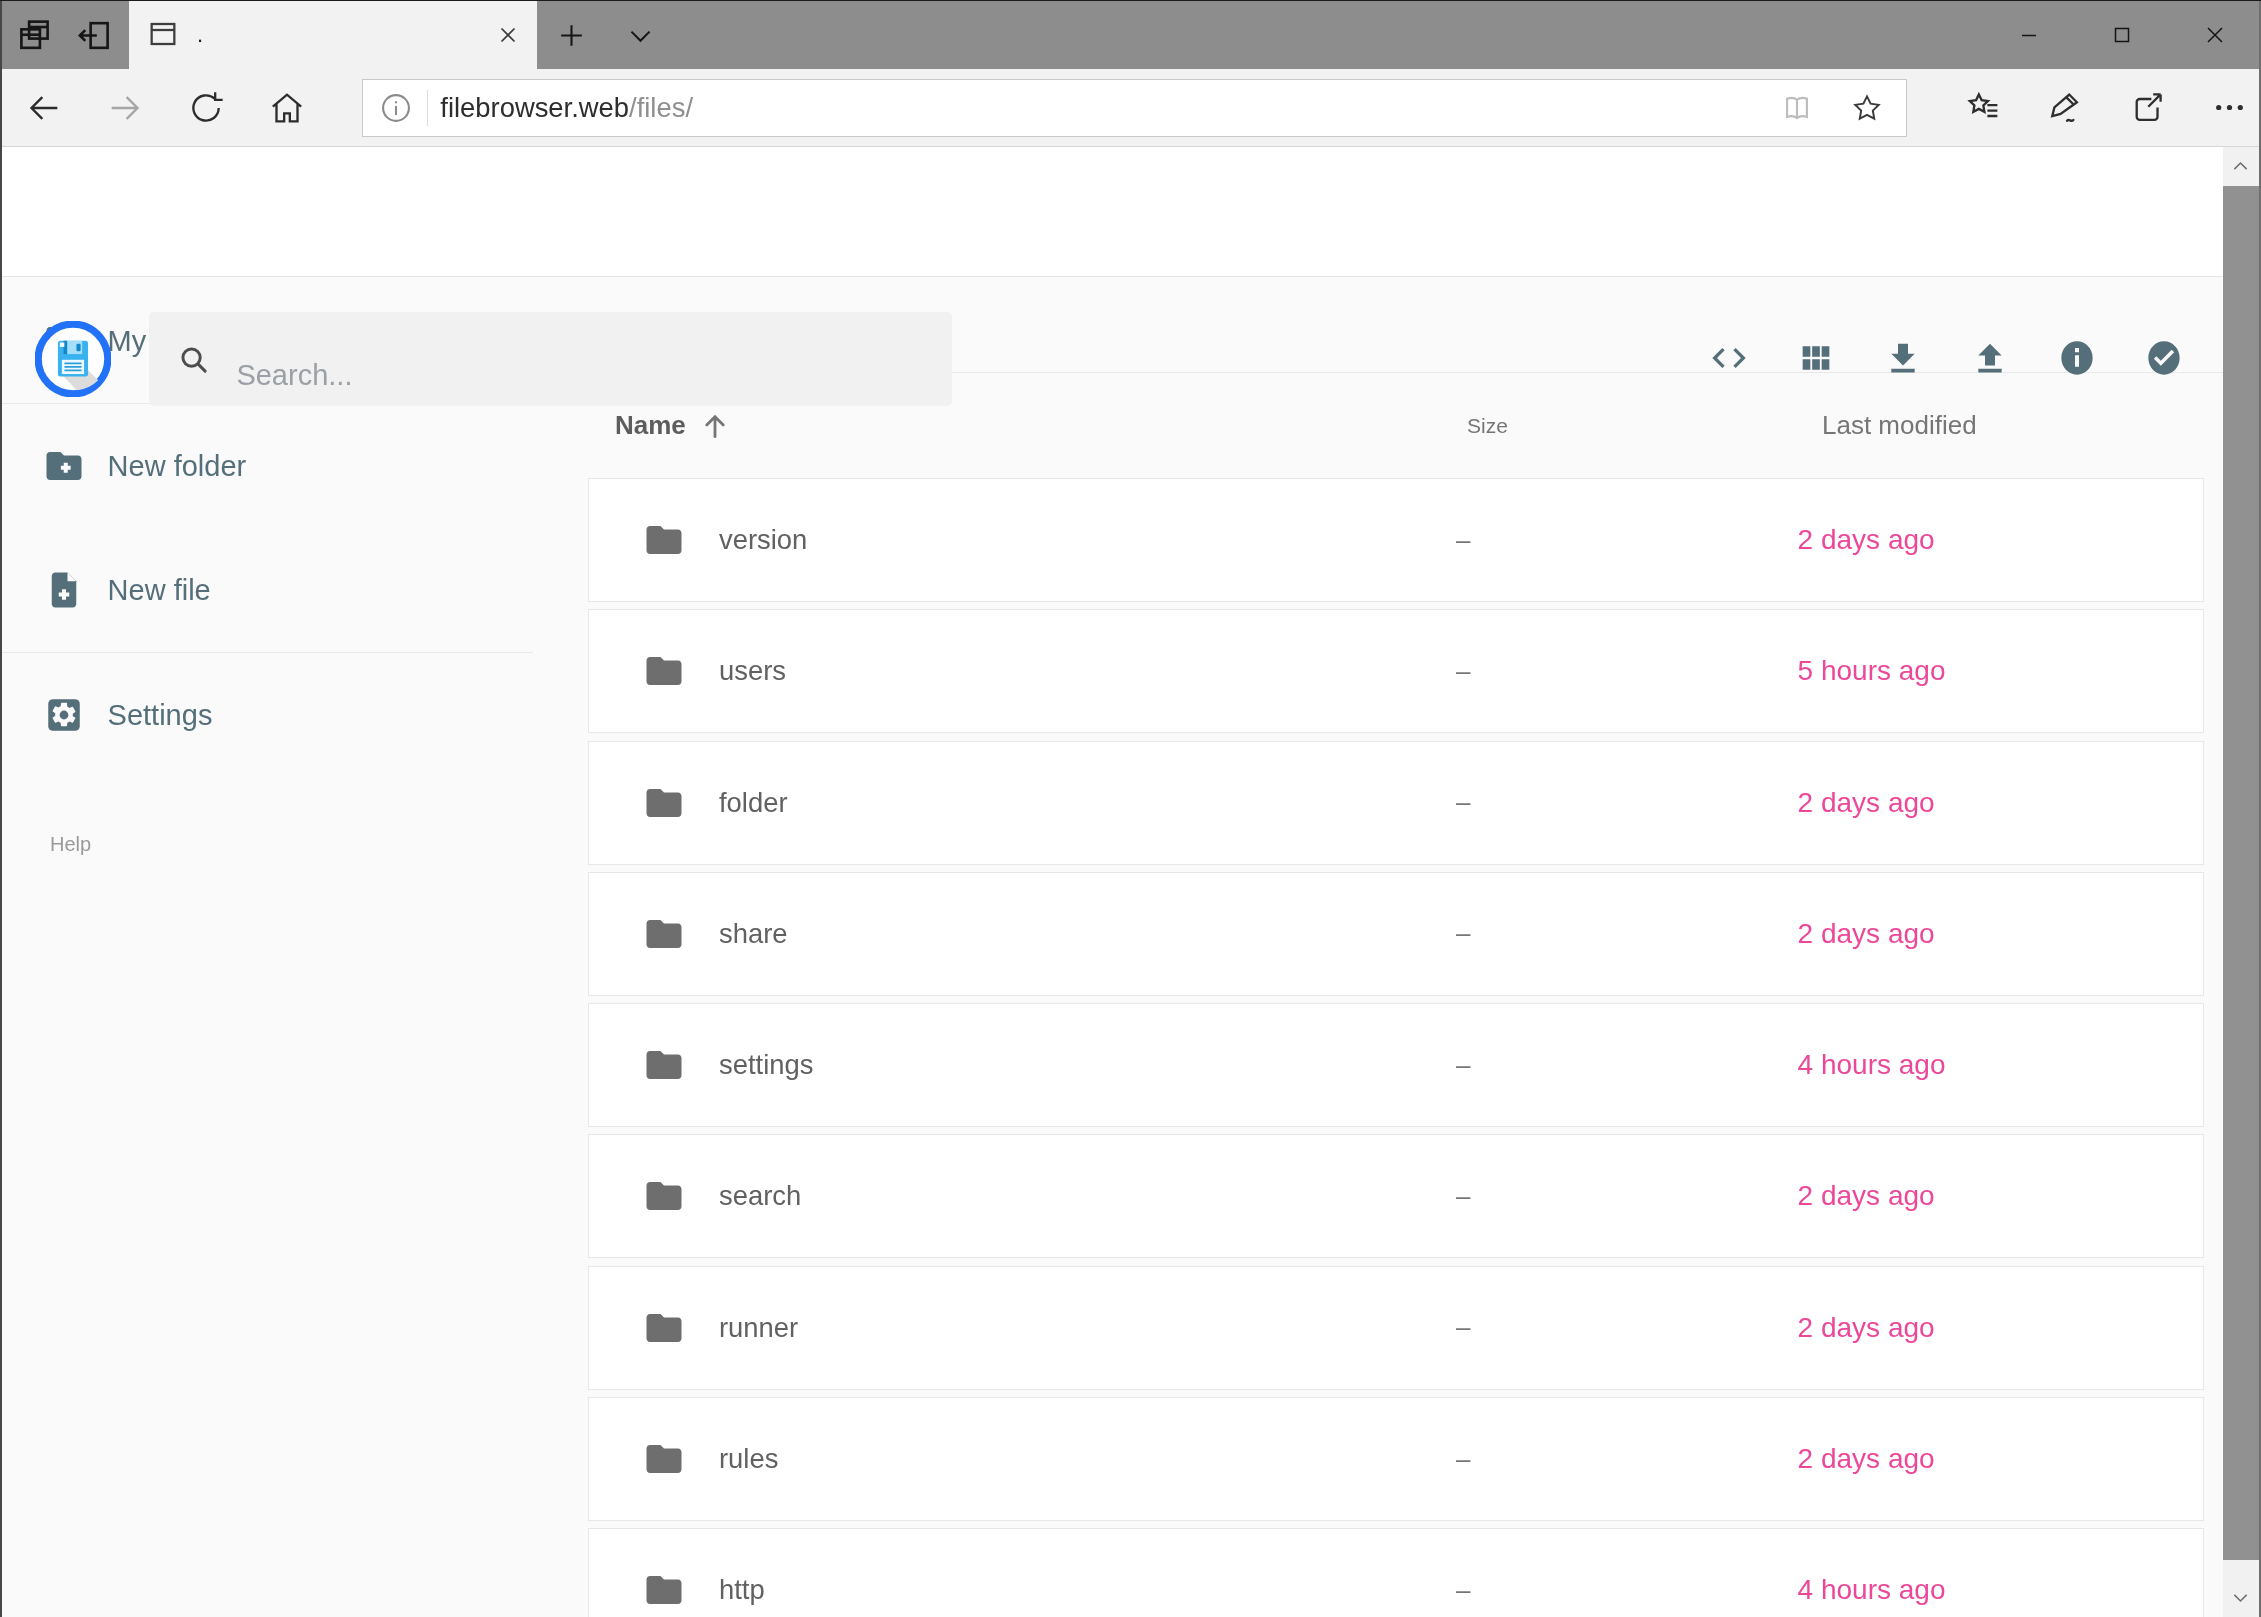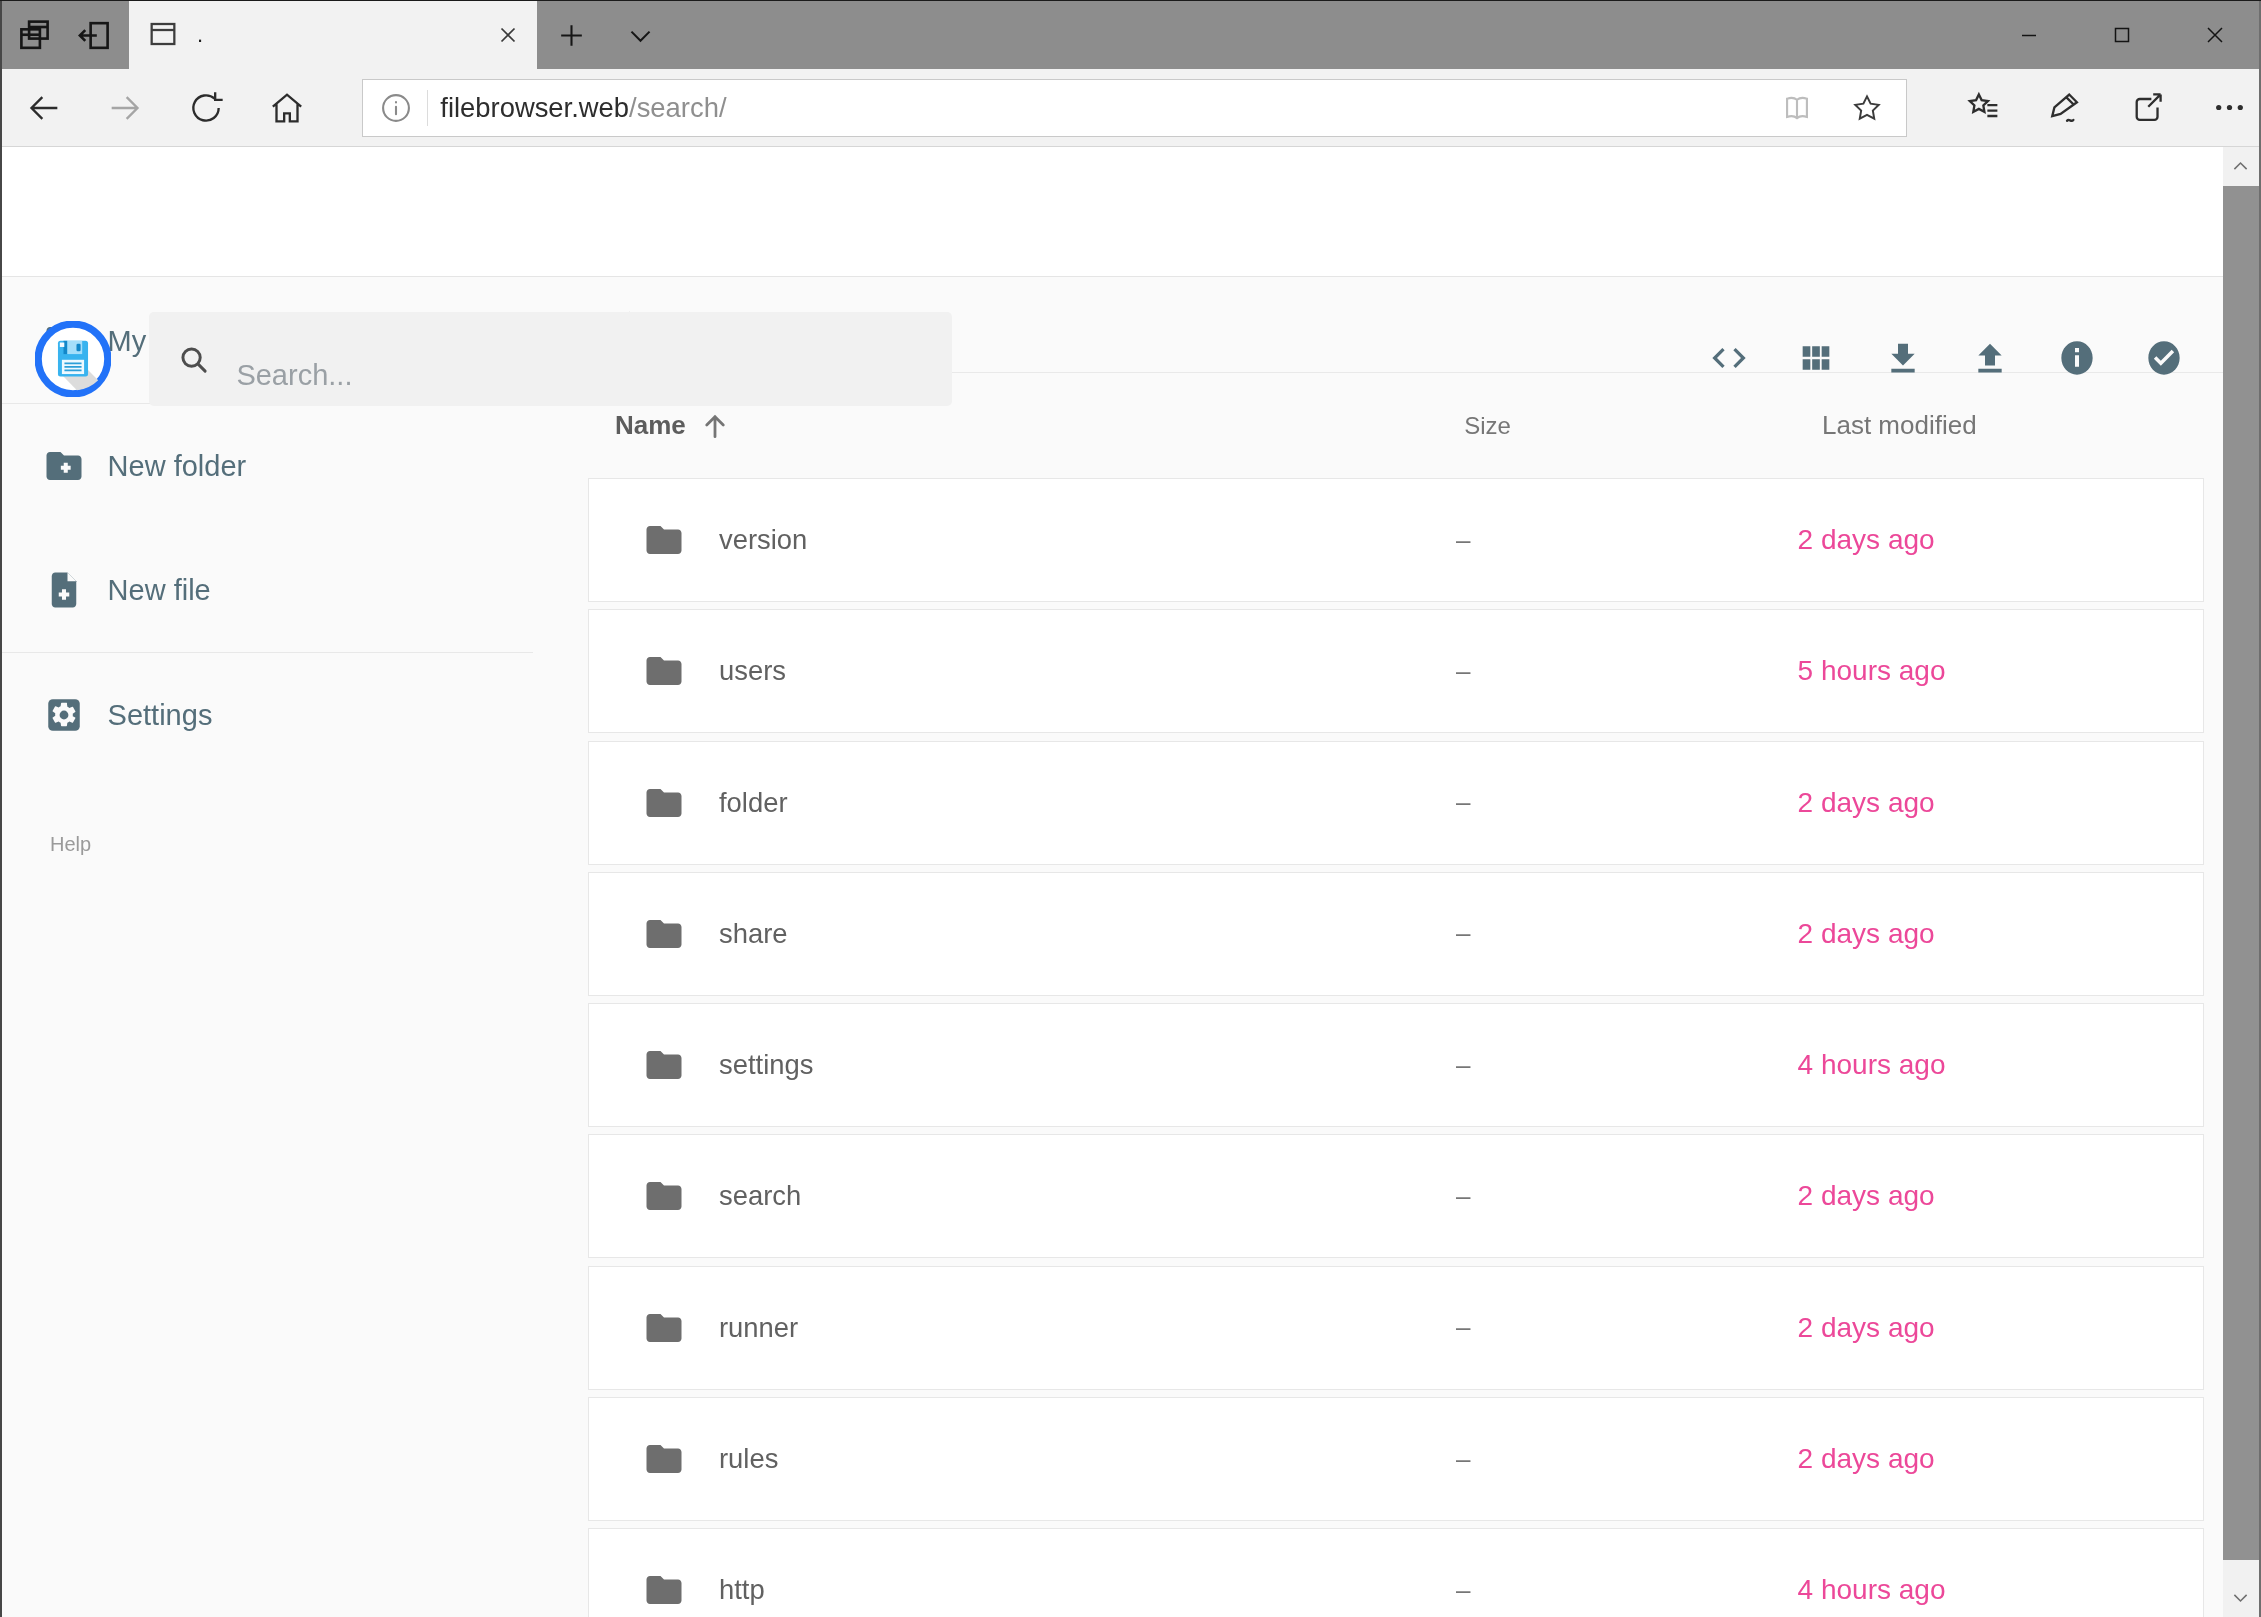--- a/index.html
+++ b/index.html
@@ -67,21 +67,21 @@
 
   
   .main { position:absolute; left:588px; top:278px; width:1639px; bottom:0; }
   .breadcrumb { height:94px; border-bottom:1.6px solid #e9e9e9; display:flex; align-items:center; }
   .crumb-home { margin-left:18px; color:#6f6f6f; display:flex; padding:4.8px; }
   .crumb-home svg { width:37px; height:37px; }
   .cols { height:105px; display:flex; align-items:center; padding-left:27px; }
   .col-name { flex:1; display:flex; align-items:center; gap:13px; }
   .col-name .lbl { font-size:26px; font-weight:700; color:#5d5d5d; }
   .sort-arrow { color:#757575; display:flex; } .sort-arrow svg { width:32px; height:32px; }
-  .col-size { width:89px; text-align:center; font-size:24px; color:#767676; }
+  .col-size { width:89px; text-align:center; font-size:21px; color:#767676; }
   .col-mod { width:405px; margin-left:290px; font-size:26px; color:#767676; }
   .rows { }
   .row { height:124px; margin:0 23.4px 7.3px 0; background:#fff; border:0.8px solid #e7e7e7;
          display:flex; align-items:center; padding-left:54px; cursor:pointer; }
   .row .ficon { color:#6e6e6e; display:flex; } .row .ficon svg { width:42px; height:42px; }
   .row .fname { margin-left:34px; flex:1; font-size:27.4px; color:#616161; }
   .row .fsize { width:89px; text-align:center; font-size:26px; color:#767676; }
   .row .fmod { width:405px; margin-left:290px; font-size:28px; color:#ec4899; }
 
   
@@ -180,21 +180,21 @@
       </div>
     </div>
     <div class="addressbar">
       <span class="addr-info">
         <svg viewBox="0 0 24 24" fill="none" stroke="currentColor" stroke-width="1.4">
             <circle cx="12" cy="12" r="8.6"></circle>
             <path stroke-linecap="round" d="M12 8.1v.2M12 11.2v5"></path>
           </svg>
       </span>
       <span class="addr-sep"></span>
-      <span class="addr-text"><span class="addr-host">filebrowser.web</span><span class="addr-path">/search/</span></span>
+      <span class="addr-text"><span class="addr-host">filebrowser.web</span><span class="addr-path">/files/</span></span>
       <span class="addr-icon book">
         <svg viewBox="0 0 24 24" fill="none" stroke="currentColor" stroke-width="1.5">
             <path d="M12 6.2C10.3 4.8 7.6 4.6 5 5.4v12.9c2.6-.8 5.3-.6 7 .8 1.7-1.4 4.4-1.6 7-.8V5.4c-2.6-.8-5.3-.6-7 .8zM12 6.2v13"></path>
           </svg>
       </span>
       <span class="addr-icon star">
         <svg viewBox="0 0 24 24" fill="none" stroke="currentColor" stroke-width="1.4">
             <path d="m12 3.8 2.55 5.17 5.7.83-4.12 4.02.97 5.68L12 16.82 6.9 19.5l.97-5.68-4.12-4.02 5.7-.83z"></path>
           </svg>
       </span>

